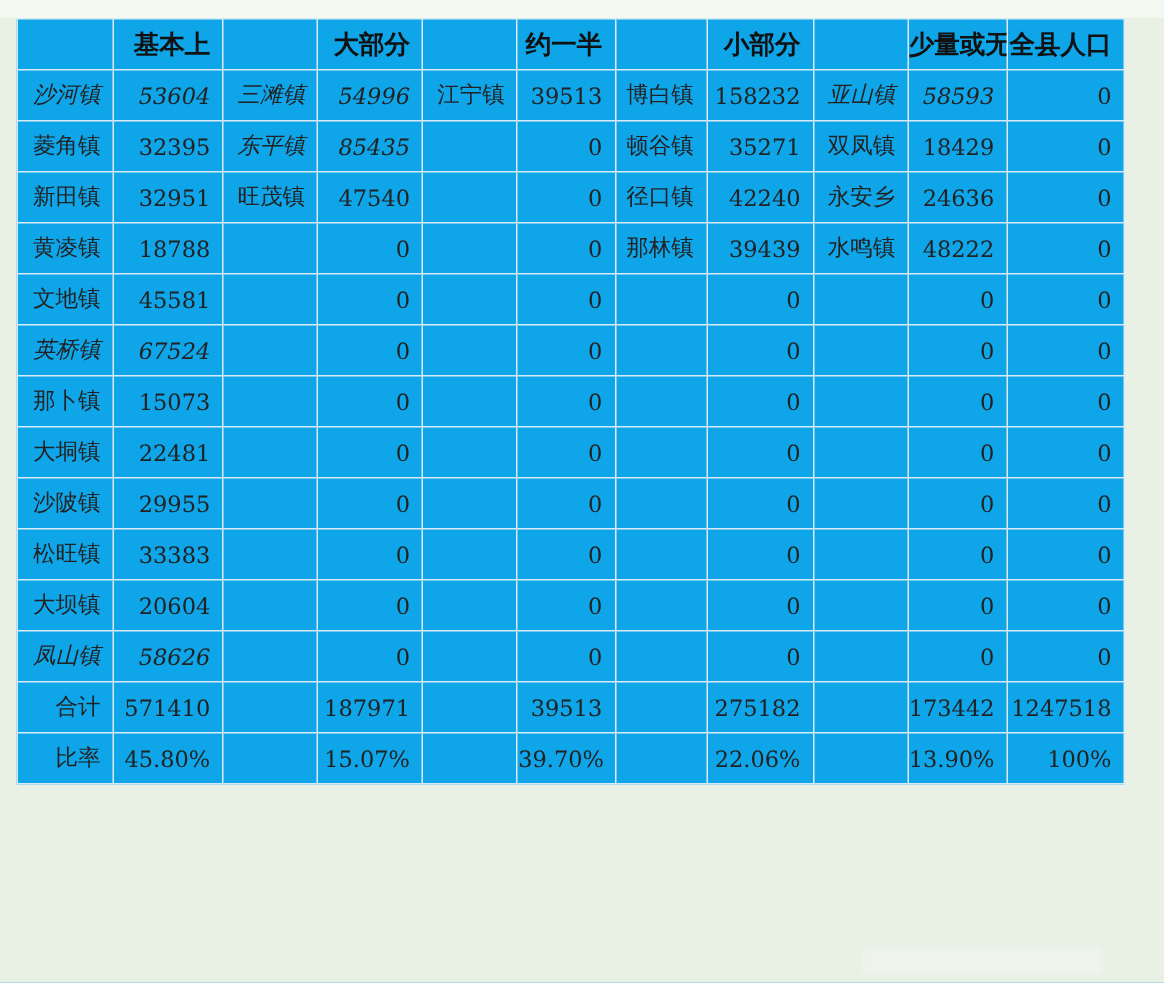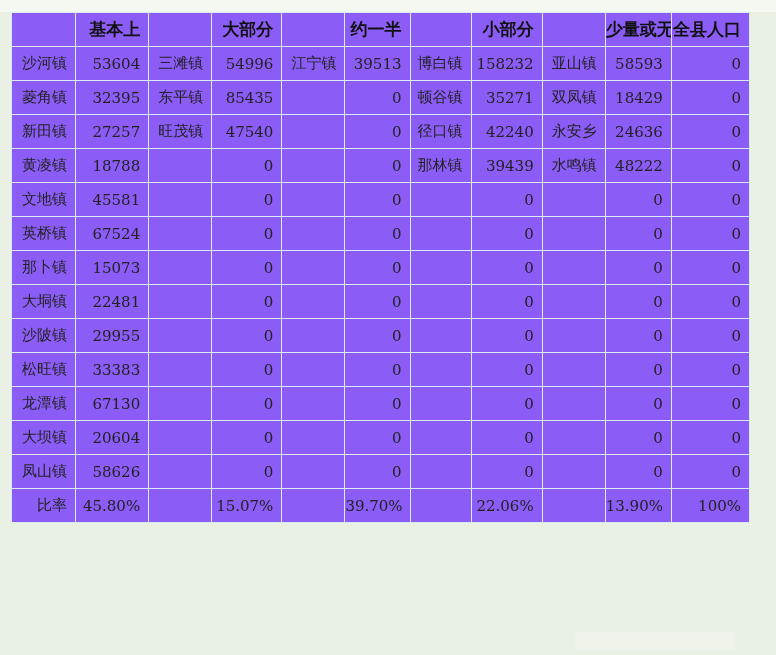--- a/index.html
+++ b/index.html
@@ -18,41 +18,41 @@
     width: 776px; height: 12px;
     background: #f3f8f0;
   }
   table.pop-table {
     position: absolute;
     left: 11px;
     top: 12px;
     width: 739px;
     border-collapse: collapse;
     table-layout: fixed;
-    background: #8b5cf6;
+    background: #0ea5e9;
     padding-left: 24px;
   }
   .pop-table th, .pop-table td {
     border: 1px solid #dcebf3;
     height: 33px;
     padding: 0 8px 0 0;
     text-align: right;
     vertical-align: middle;
     font-size: 15px;
     color: #222222;
     white-space: nowrap;
     overflow: hidden;
     font-weight: normal;
   }
   .pop-table th {
     font-size: 17px;
     font-weight: bold;
     color: #111111;
   }
-  .red     { color: #c34a3c; }
+  .red     { color: #c34a3c; font-style: italic; }
   .redbold { color: #c01515; font-weight: bold; }
   .bold    { font-weight: bold; color: #111111; }
   .watermark {
     position: absolute;
     left: 575px;
     top: 632px;
     width: 160px;
     height: 18px;
     background: rgba(255,255,255,0.22);
     border-radius: 3px;
@@ -115,21 +115,21 @@
         <td></td>
         <td>0</td>
         <td>顿谷镇</td>
         <td>35271</td>
         <td>双凤镇</td>
         <td>18429</td>
         <td>0</td>
       </tr>
       <tr>
         <td>新田镇</td>
-        <td>27257</td>
+        <td>32951</td>
         <td>旺茂镇</td>
         <td>47540</td>
         <td></td>
         <td>0</td>
         <td>径口镇</td>
         <td>42240</td>
         <td>永安乡</td>
         <td>24636</td>
         <td>0</td>
       </tr>
@@ -218,33 +218,20 @@
         <td>0</td>
         <td></td>
         <td>0</td>
         <td></td>
         <td>0</td>
         <td></td>
         <td>0</td>
         <td>0</td>
       </tr>
       <tr>
-        <td class="red">龙潭镇</td>
-        <td class="red">67130</td>
-        <td></td>
-        <td>0</td>
-        <td></td>
-        <td>0</td>
-        <td></td>
-        <td>0</td>
-        <td></td>
-        <td>0</td>
-        <td>0</td>
-      </tr>
-      <tr>
         <td>大坝镇</td>
         <td>20604</td>
         <td></td>
         <td>0</td>
         <td></td>
         <td>0</td>
         <td></td>
         <td>0</td>
         <td></td>
         <td>0</td>
@@ -257,20 +244,33 @@
         <td>0</td>
         <td></td>
         <td>0</td>
         <td></td>
         <td>0</td>
         <td></td>
         <td>0</td>
         <td>0</td>
       </tr>
       <tr>
+        <td class="bold">合计</td>
+        <td>571410</td>
+        <td></td>
+        <td>187971</td>
+        <td></td>
+        <td>39513</td>
+        <td></td>
+        <td>275182</td>
+        <td></td>
+        <td>173442</td>
+        <td>1247518</td>
+      </tr>
+      <tr>
         <td class="bold">比率</td>
         <td>45.80%</td>
         <td></td>
         <td>15.07%</td>
         <td></td>
         <td>39.70%</td>
         <td></td>
         <td>22.06%</td>
         <td></td>
         <td>13.90%</td>

